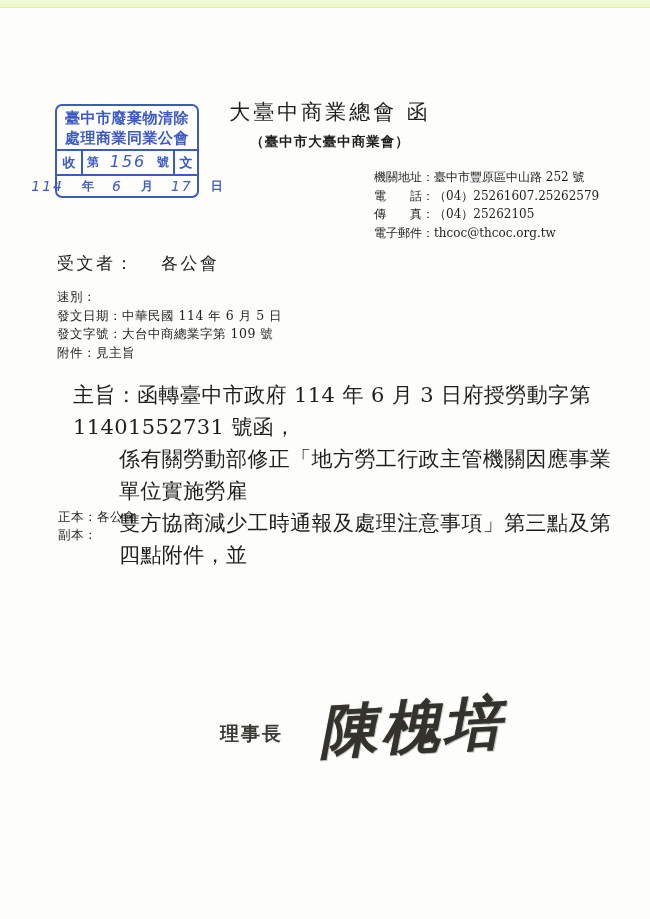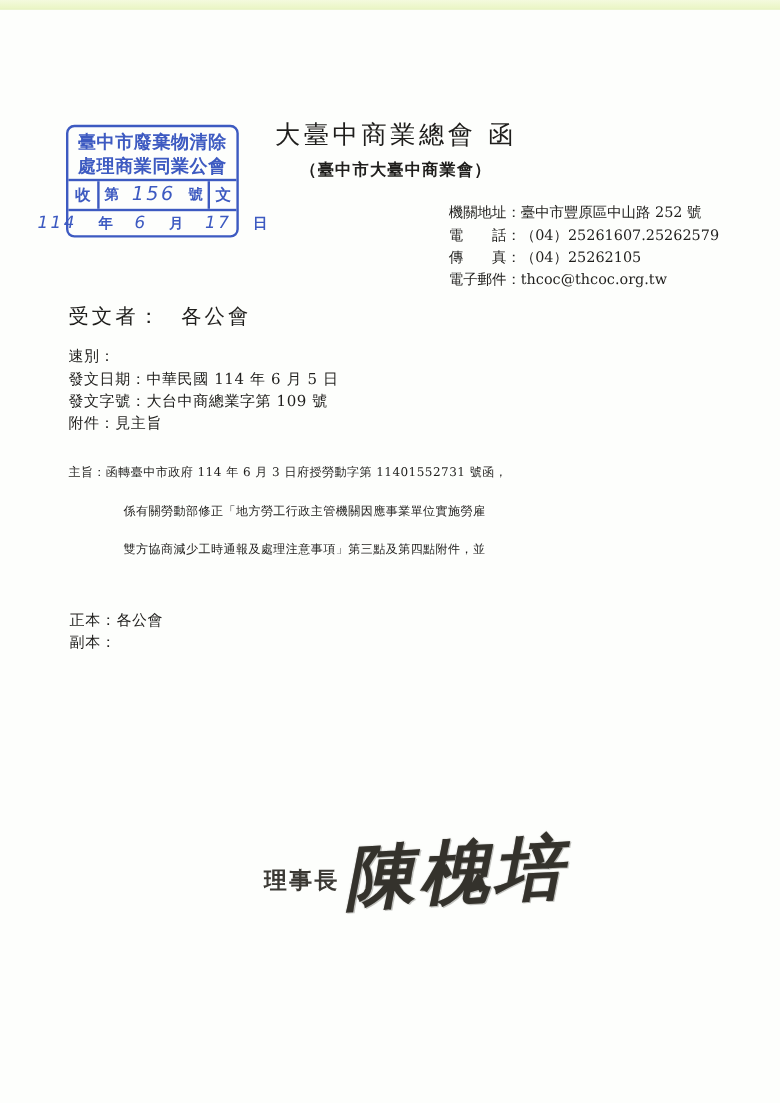--- a/index.html
+++ b/index.html
@@ -62,32 +62,32 @@
   .title { font-size: 21px; font-weight: 400; letter-spacing: 3px; white-space: nowrap; }
   .subtitle { margin-top: 7px; font-size: 13.5px; font-weight: 700; letter-spacing: 1px; white-space: nowrap; }
 
   .contact { position: absolute; left: 374px; top: 168px; font-size: 12px; line-height: 18.5px; }
   .contact-row { white-space: nowrap; }
   .c-label { display: inline-block; }
   .c-value { }
 
   
   .recipient { position: absolute; left: 57px; top: 252px; font-size: 17px; letter-spacing: 2.5px; }
-  .r-value { margin-left: 16px; text-align: center; }
+  .r-value { margin-left: 26px; text-align: center; }
 
   .meta { position: absolute; left: 57px; top: 288px; font-size: 12.5px; line-height: 18.5px; letter-spacing: 0.5px; }
 
   
-  .subject { position: absolute; left: 57px; top: 379px; width: 552px; font-size: 10px; line-height: 32px; letter-spacing: 0.4px; }
+  .subject { position: absolute; left: 73px; top: 379px; width: 552px; font-size: 21px; line-height: 32px; letter-spacing: 0.4px; }
   .s-cont { padding-left: 46px; }
 
   .copies { position: absolute; left: 58px; top: 508px; font-size: 12.5px; line-height: 18px; letter-spacing: 0.5px; }
 
   
-  .signature { position: absolute; left: 220px; top: 682px; height: 96px; display: flex; align-items: center; }
+  .signature { position: absolute; left: 220px; top: 682px; height: 96px; display: flex; align-items: center; gap: 32px; }
   .sig-title { font-size: 19px; font-weight: 700; letter-spacing: 2px; color: #3b3934; transform: translateY(4px); }
   .sig-name {
     font-size: 58px; font-weight: 700; font-style: italic;
     letter-spacing: 4px; color: #34322c; margin-left: 4px;
     transform: rotate(-3deg) translateY(-2px);
     text-shadow: 0 0 1px rgba(45,42,35,0.55), 1px 1px 0 rgba(45,42,35,0.25);
     white-space: nowrap;
   }
 </style>
 </head>

